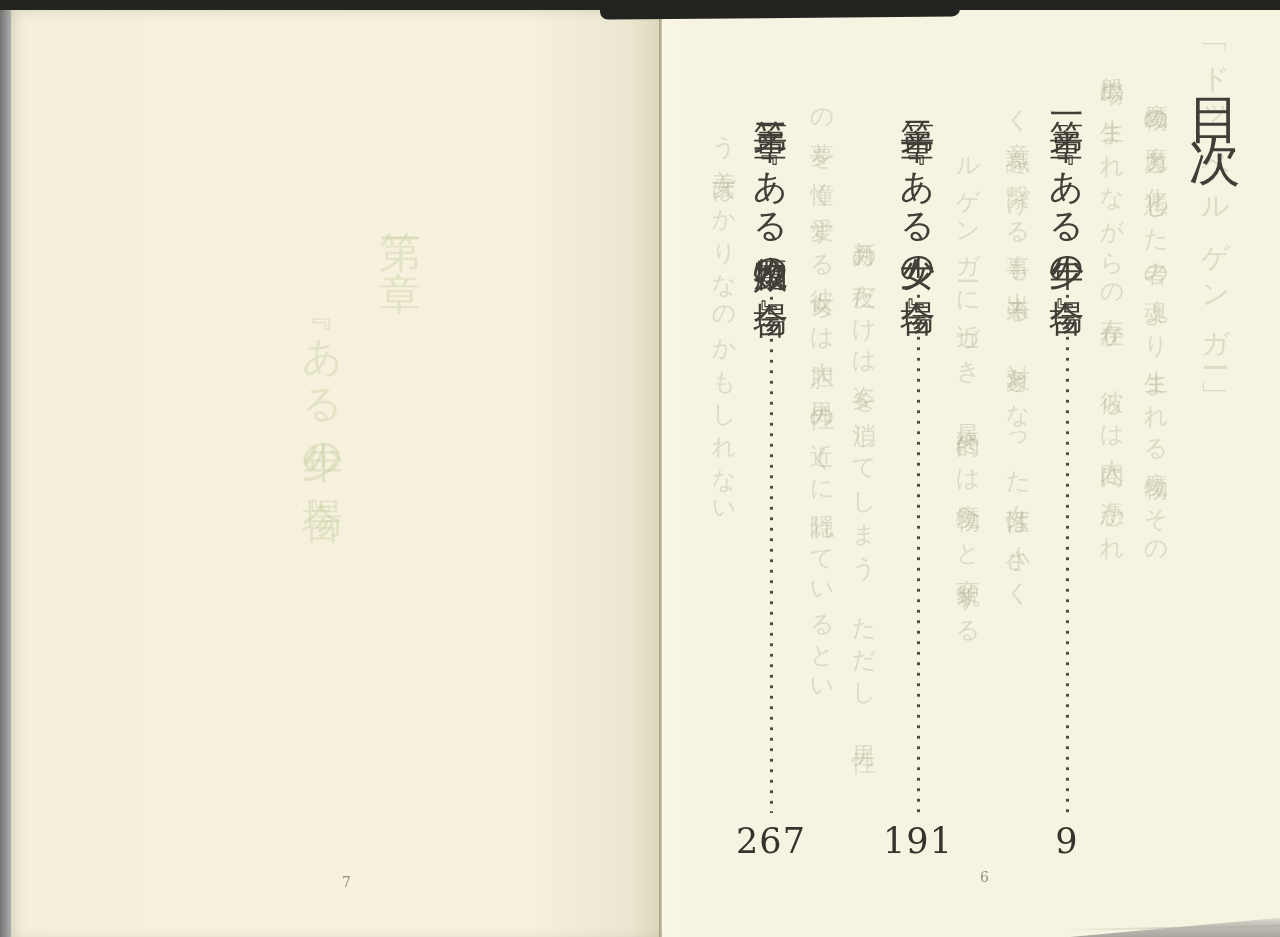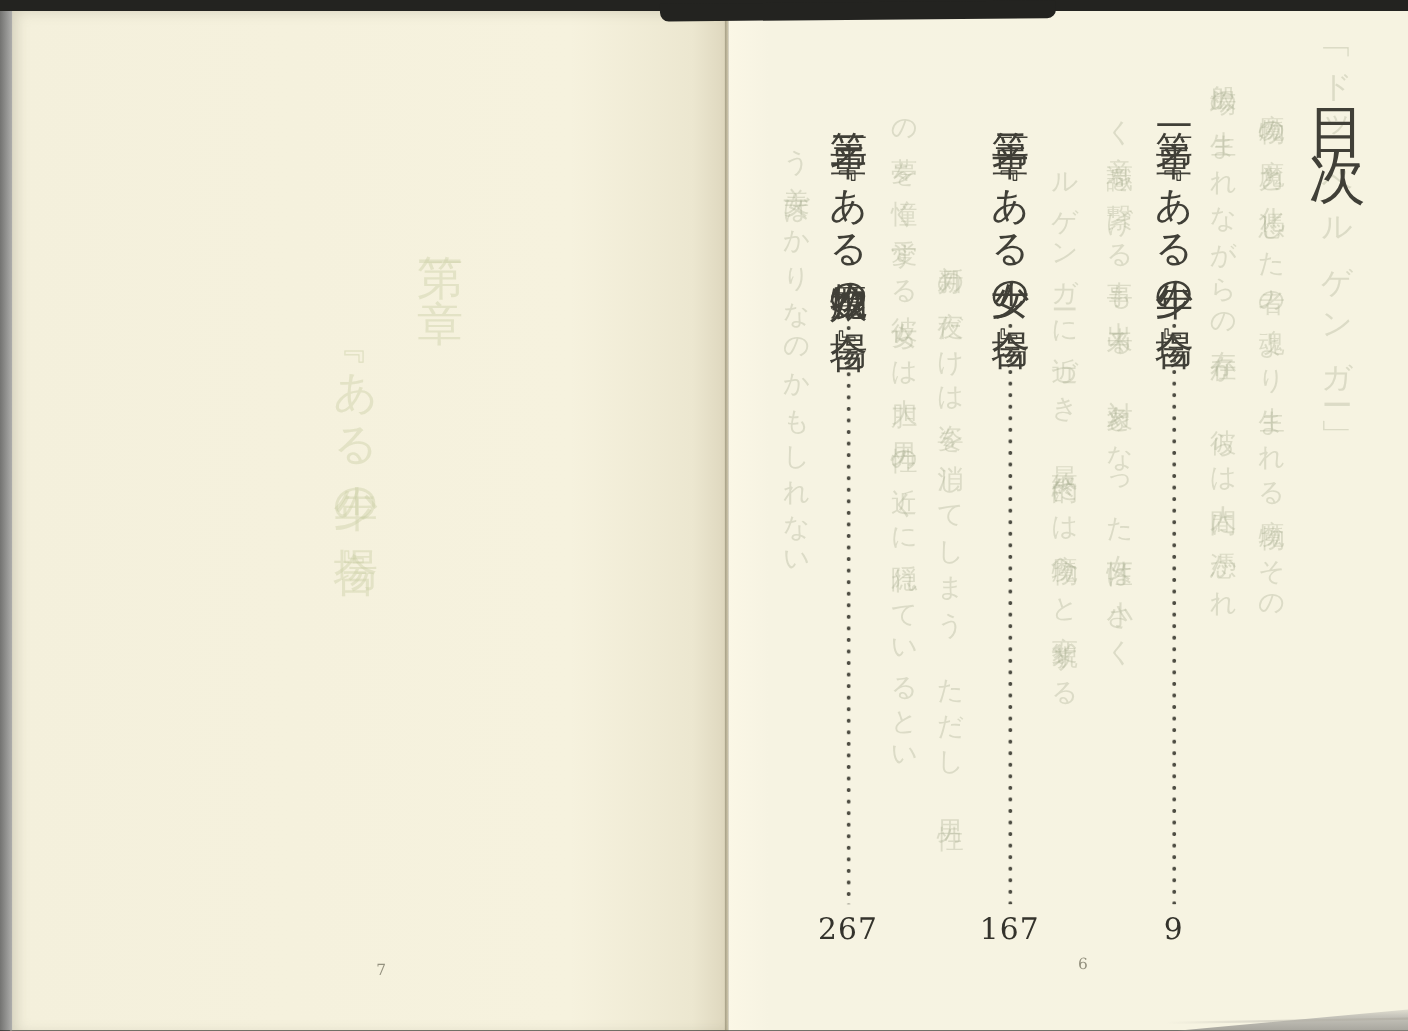--- a/index.html
+++ b/index.html
@@ -35,21 +35,21 @@
     color:var(--ink);}
 
   
   .toc-entry{position:absolute;top:93px;height:768px;width:58px;display:flex;
     flex-direction:column;align-items:center;}
   .chap-label{font-size:34px;letter-spacing:4px;color:var(--ink);}
   .chap-title{font-size:34px;letter-spacing:2px;color:var(--ink);margin-top:40px;}
   .leader-dots{flex:1 1 auto;width:5px;min-height:40px;margin:12px 0 8px;
     background-image:radial-gradient(circle at 50% 50%,var(--dot) 1.7px,rgba(0,0,0,0) 1.9px);
     background-size:5px 10.5px;background-repeat:repeat-y;background-position:center top;}
-  .chap-page{font-size:27px;color:var(--ink-strong);letter-spacing:1px;}
+  .chap-page{font-size:35px;color:var(--ink-strong);letter-spacing:1px;}
 
   
   .folio{position:absolute;font-size:14px;color:#94917f;font-family:"DejaVu Serif","Liberation Serif",serif;}
   #folio-right{left:980px;top:869px;}
   #folio-left{left:342px;top:874px;}
 
   
   .ghost{position:absolute;filter:blur(.6px);pointer-events:none;}
   .ghost-left{color:rgba(200,204,162,.40);}
   .ghost-right{color:rgba(158,166,136,.30);}
@@ -88,21 +88,21 @@
     <div class="chap-label vtext">第一章</div>
     <div class="chap-title vtext">『ある少年の場合』</div>
     <div class="leader-dots"></div>
     <div class="chap-page">9</div>
   </div>
 
   <div class="toc-entry" style="left:889px">
     <div class="chap-label vtext">第二章</div>
     <div class="chap-title vtext">『ある少女の場合』</div>
     <div class="leader-dots"></div>
-    <div class="chap-page">167</div>
+    <div class="chap-page">191</div>
   </div>
 
   <div class="toc-entry" style="left:742px">
     <div class="chap-label vtext">第三章</div>
     <div class="chap-title vtext">『ある魔物娘の場合』</div>
     <div class="leader-dots"></div>
     <div class="chap-page">267</div>
   </div>
 
   <div id="folio-right" class="folio">6</div>

